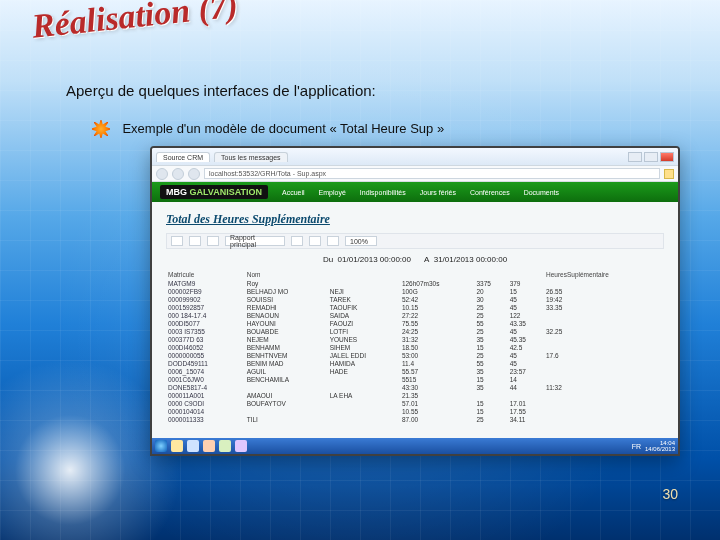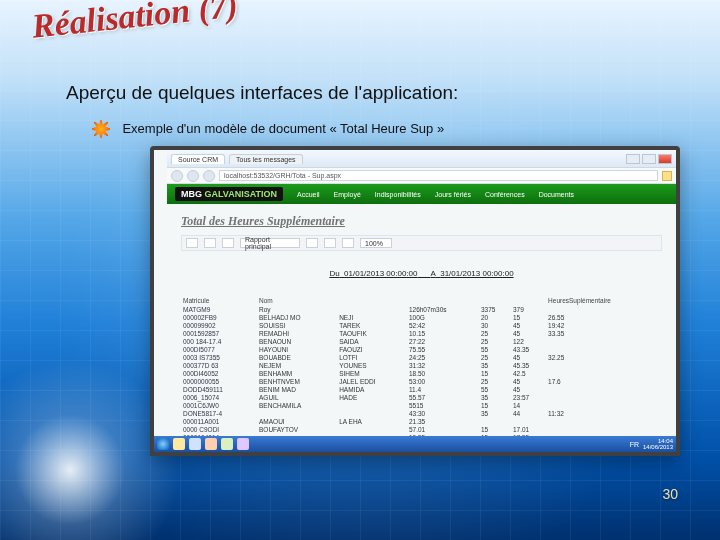--- a/index.html
+++ b/index.html
@@ -26,57 +26,57 @@
     pointer-events:none;
   }
   .title-shadow {
     position: absolute; top: 8px; left: 30px;
     font: italic bold 34px Georgia, serif;
     color: #b92a2a;
     text-shadow: 1px 1px 0 #fff, 2px 2px 4px rgba(0,0,0,.2);
     transform: rotate(-6deg);
     transform-origin: left top;
   }
-  .sub1 { position: absolute; top: 82px; left: 66px; font-size: 19px; color:#111; }
+  .sub1 { position: absolute; top: 82px; left: 66px; font-size: 15px; color:#111; }
   .bullet-row { position: absolute; top: 118px; left: 90px; width: 560px; }
   .starburst {
     display:inline-block; width:22px; height:22px; vertical-align:middle; margin-right:6px;
     background: radial-gradient(circle, #ffb030 0%, #ff8000 40%, #e94e00 60%, transparent 61%);
     clip-path: polygon(50% 0%, 58% 30%, 90% 10%, 70% 40%, 100% 50%, 70% 60%, 90% 90%, 58% 70%, 50% 100%, 42% 70%, 10% 90%, 30% 60%, 0% 50%, 30% 40%, 10% 10%, 42% 30%);
   }
   .bullet-text { font-size:13px; color:#111; line-height:1.4; }
   .screenshot {
     position:absolute; top:146px; left:150px; width:530px; height:310px;
-    background:#f4f7f8; border:4px solid #404040; border-radius:4px 4px 0 0;
+    background:#f4f7f8; border:2px solid #404040; border-radius:4px 4px 0 0;
     box-shadow: 0 6px 20px rgba(0,0,0,.35);
-    overflow:hidden; font-size:8px; color:#333;padding-left:13px;
+    overflow:hidden; font-size:8px; color:#333;
   }
   .win-top {
     height:18px; background:linear-gradient(#f3f8ff,#dde9f6);
     border-bottom:1px solid #cfd8e0; display:flex; align-items:center;
     padding:0 4px; gap:4px;
   }
   .tab { background:#fff; border:1px solid #c7d1da; border-bottom:none; padding:1px 6px; border-radius:3px 3px 0 0; font-size:7px; }
   .tab.inactive { background:#eef2f7; }
   .win-ctrl { margin-left:auto; display:flex; gap:2px; }
   .wc { width:14px;height:10px; background:#e7edf5; border:1px solid #b9c6d4; }
   .wc.close{ background:linear-gradient(#ff7a6a,#d43b2a); }
   .addr { height:16px; background:#f7f9fb; border-bottom:1px solid #d6dde4; display:flex; align-items:center; gap:4px; padding:0 4px; }
   .navb { width:12px;height:12px;border-radius:6px;background:#dfe6ee;border:1px solid #c3ced9; }
   .url { flex:1; background:#fff; border:1px solid #cdd6df; height:11px; font-size:7px; padding:0 4px; display:flex; align-items:center; color:#555; }
   .star{ width:10px;height:10px;background:#ffe08a;border:1px solid #d6b84a; }
   .sitebar{ height:20px; background:linear-gradient(#1b9b1b,#0d6e0d); display:flex; align-items:center; color:#fff; font-size:7px; padding:0 8px; gap:14px;}
   .sitebar .logo{ background:#111; padding:2px 6px; font-weight:bold; font-size:9px; border-radius:2px;}
   .sitebar .logo .g{ color:#9fe86b; }
   .content{ padding:6px 14px; }
-  .rep-title{ font:italic bold 12px Georgia,serif; color:#737373; text-decoration:underline; margin:4px 0 6px;}
+  .rep-title{ font:italic bold 12px Georgia,serif; color:#0c4a6e; text-decoration:underline; margin:4px 0 6px;}
   .toolbar{ height:16px; background:#f2f4f7;border:1px solid #dfe4ea; display:flex;align-items:center; gap:6px; padding:0 4px; font-size:7px;}
   .tb { width:12px;height:10px;background:#fff;border:1px solid #c9d2db; }
   .tb-wide{min-width:60px;padding:0 4px;display:flex;align-items:center;}
-  .periode{ text-align:center; font-size:8px; margin:18px 0; color:#222;text-decoration:underline;}
+  .periode{ text-align:center; font-size:8px; margin:6px 0; color:#222;}
   table{ width:100%; border-collapse:collapse; font-size:6.5px; color:#333;}
   th{ text-align:left; font-weight:normal; color:#444; padding:1px 2px;}
   td{ padding:0.5px 2px;}
   tbody tr td:first-child{ color:#334; }
   .taskbar{ position:absolute; bottom:0; left:0; right:0; height:16px; background:linear-gradient(#3a7bd5,#1a4fa0); display:flex; align-items:center; gap:4px; padding:0 3px;}
   .ticon{ width:12px;height:12px;border-radius:2px; }
   .page-num{ position:absolute; right:42px; bottom:38px; color:#efe0b0; font-size:14px; text-shadow:0 1px 2px rgba(0,0,0,.4); }
 </style>
 </head>
 <body>

